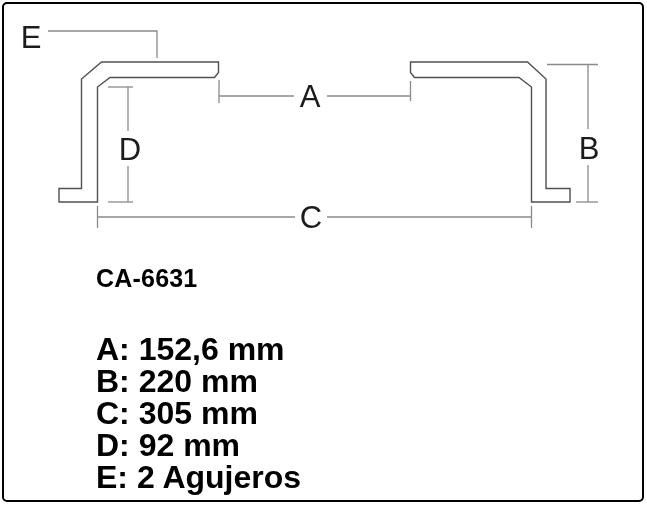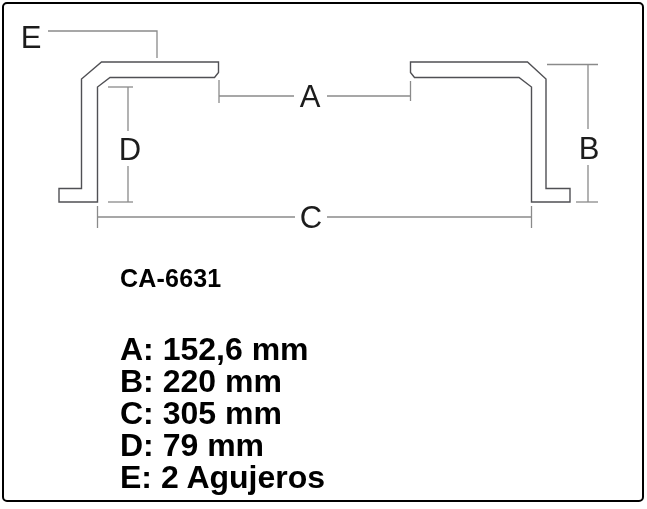--- a/index.html
+++ b/index.html
@@ -35,21 +35,20 @@
   .dim-letter {
     font-family: "Liberation Sans", sans-serif;
     font-size: 31px;
     font-weight: 400;
   }
   .spec-panel {
     position: absolute;
     left: 96px;
     top: 266px;
     color: #000000;
-    margin-left: 24px;
   }
   .spec-model {
     font-size: 25px;
     font-weight: 700;
     line-height: 25px;
     letter-spacing: 0.2px;
   }
   .spec-list {
     position: absolute;
     left: 0px;
@@ -103,18 +102,18 @@
       <text x="311" y="228">C</text>
     </g>
   </svg>
 
   <div class="spec-panel">
     <div class="spec-model">CA-6631</div>
     <div class="spec-list">
       <div>A: 152,6 mm</div>
       <div>B: 220 mm</div>
       <div>C: 305 mm</div>
-      <div>D: 79 mm</div>
+      <div>D: 92 mm</div>
       <div>E: 2 Agujeros</div>
     </div>
   </div>
 
 </div>
 
 </body></html>

